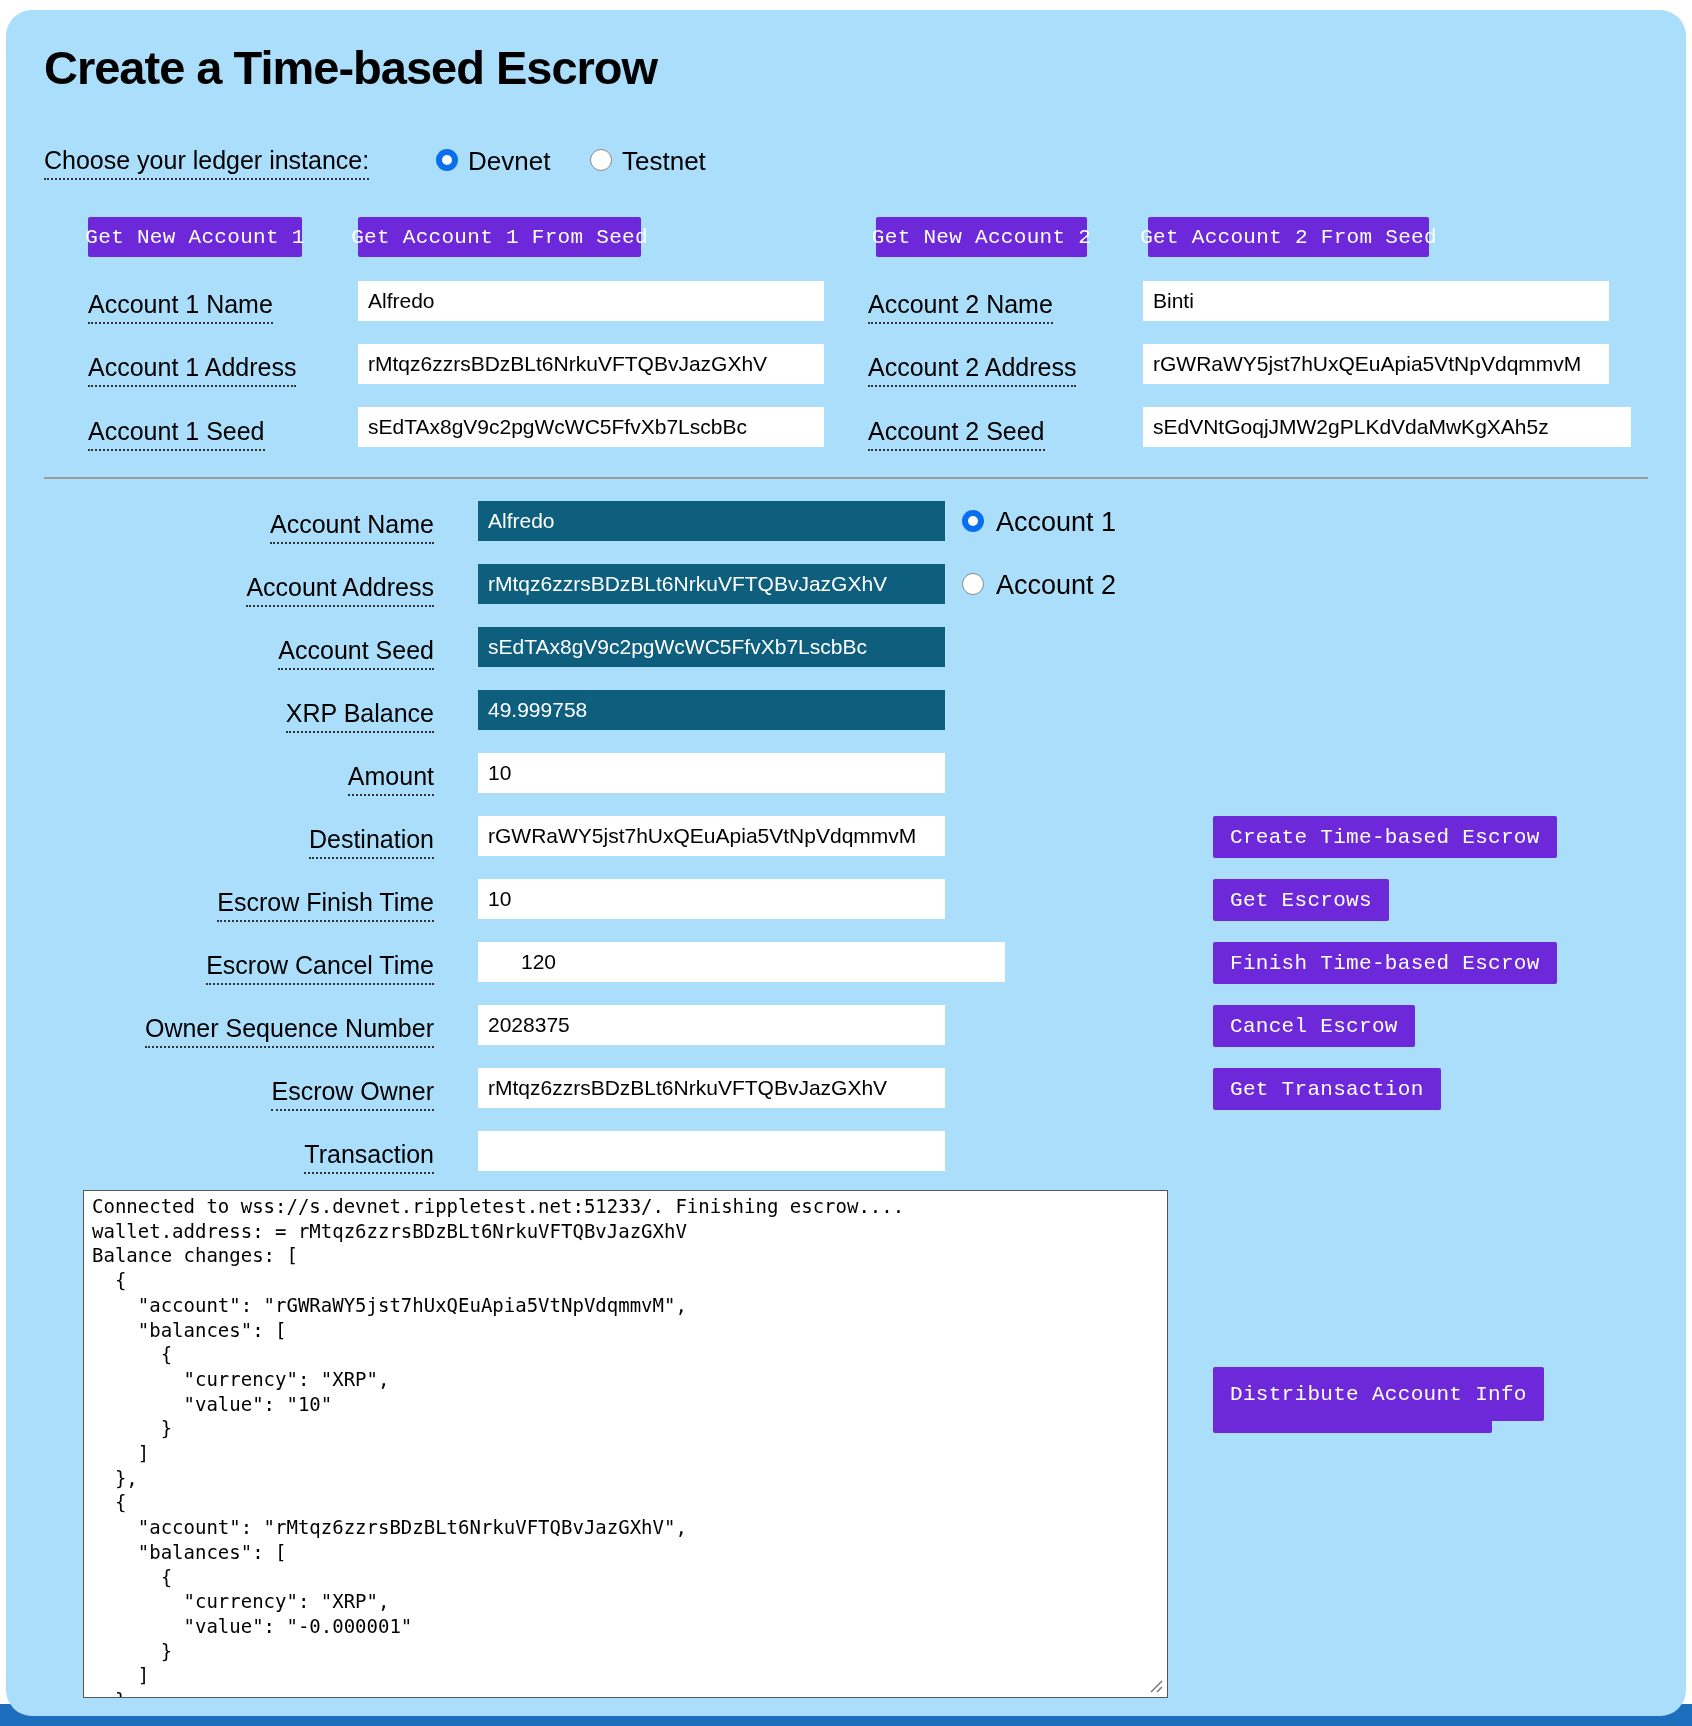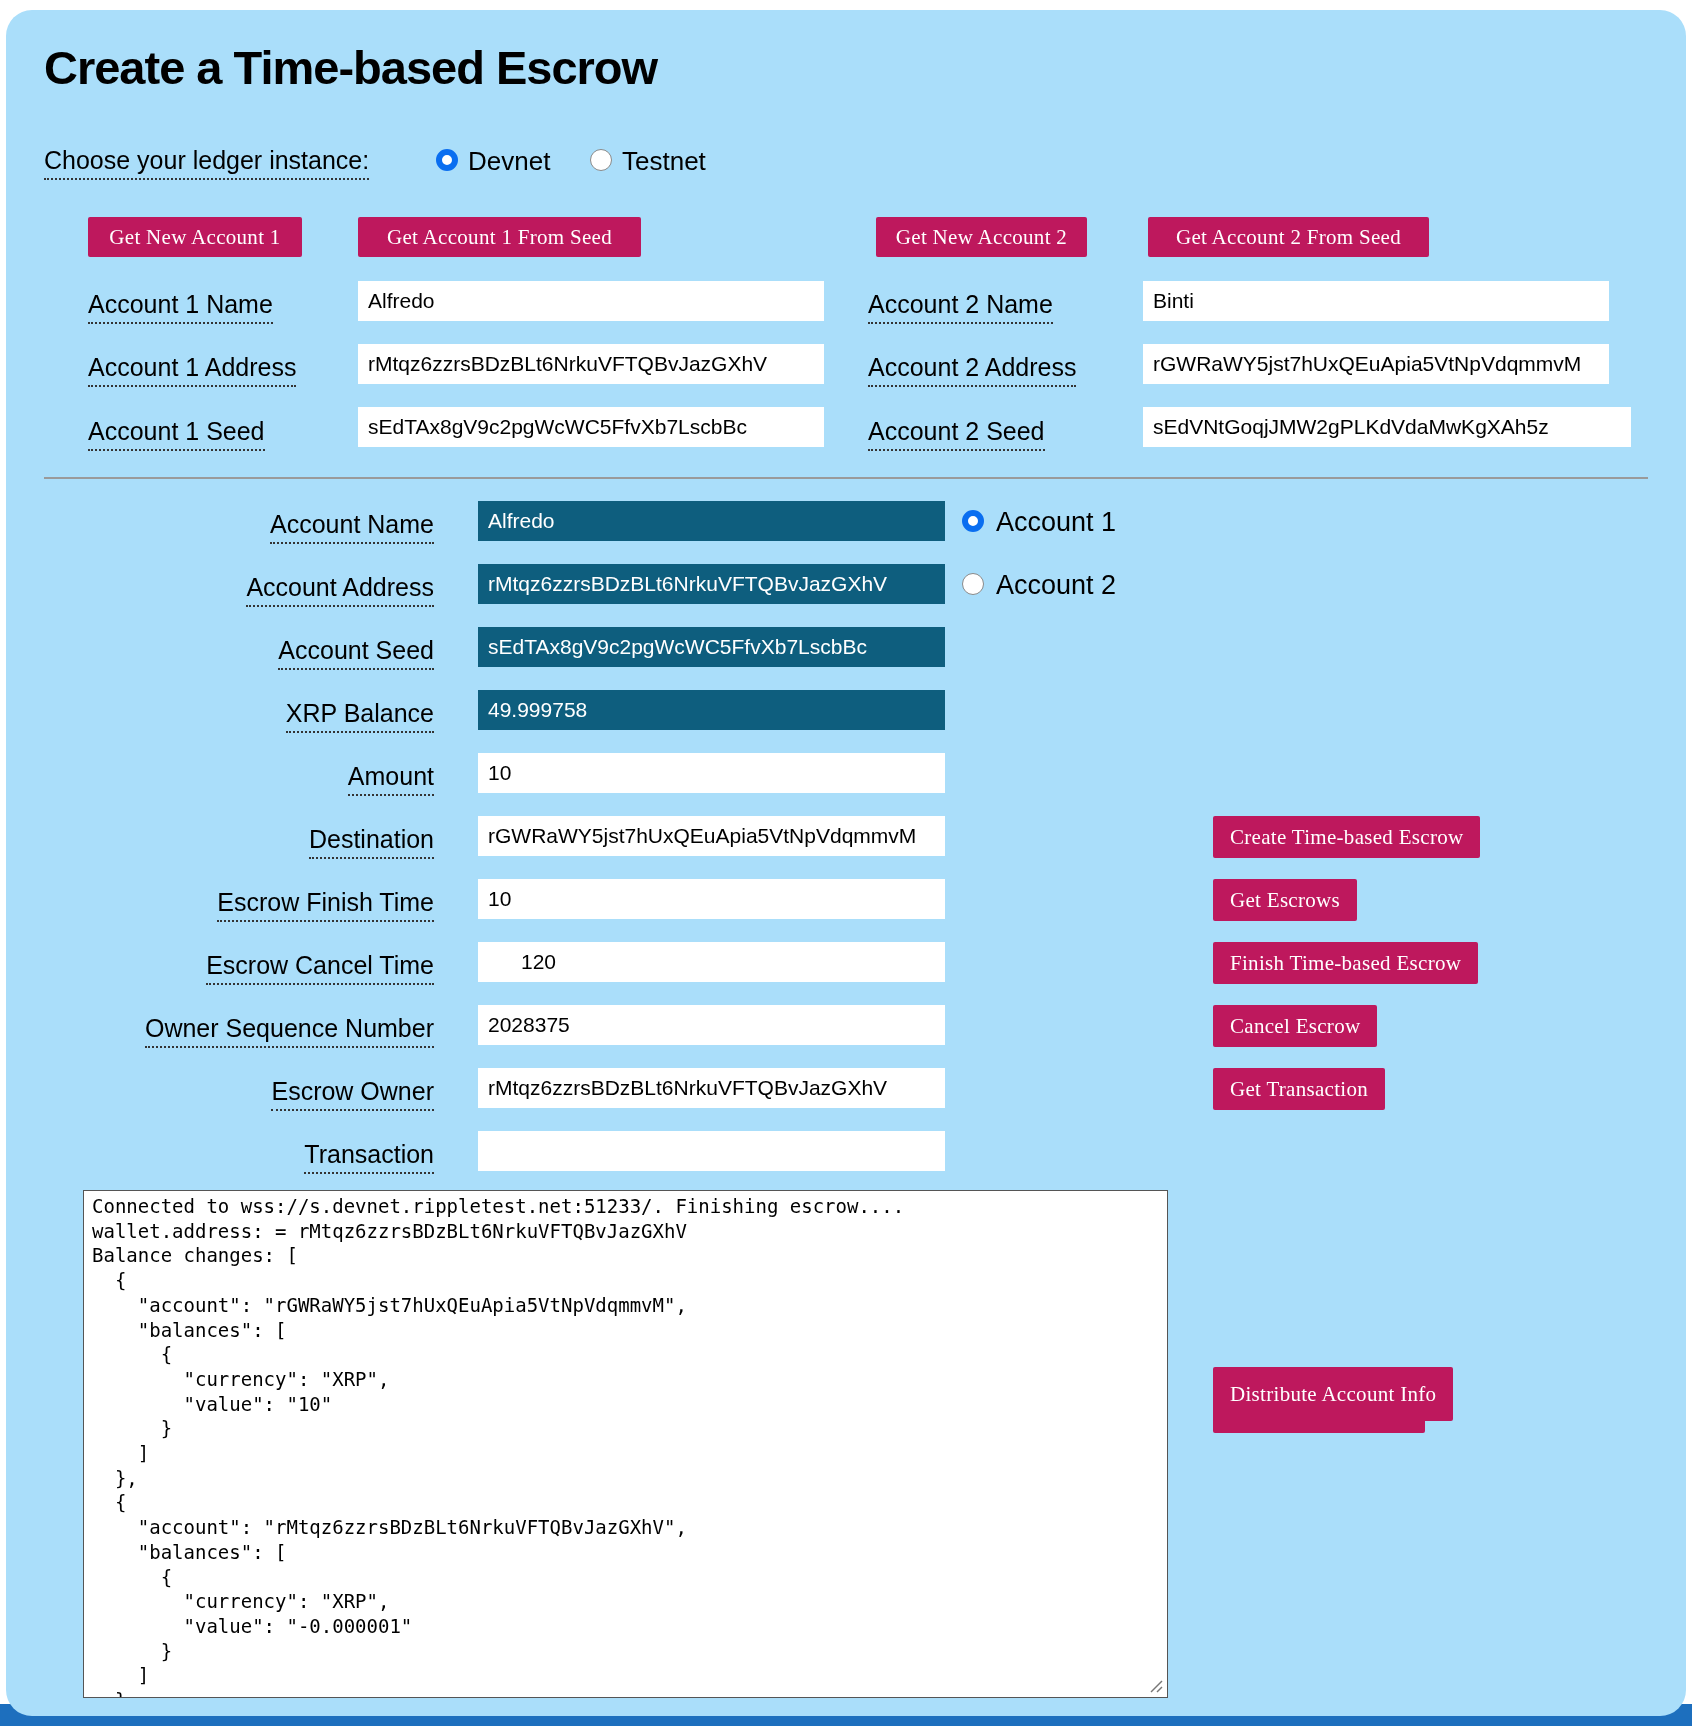--- a/index.html
+++ b/index.html
@@ -24,22 +24,22 @@
     font-size: 47px; font-weight: bold; letter-spacing: -1px; color: #000;
   }
   .lbl { font-size: 25px; color: #000; white-space: nowrap; }
   .lbl .u, .mlbl .u { border-bottom: 2px dotted #333; padding-bottom: 4px; }
   .mlbl {
     position: absolute; left: 44px; width: 390px; text-align: right;
     font-size: 25px; color: #000; white-space: nowrap;
   }
   .btn {
     position: absolute; display: flex; align-items: center; justify-content: center;
-    background: #be185d; color: #ffffff; border: none; cursor: pointer;
-    font-family: Liberation Serif, serif;
+    background: #6d28d9; color: #ffffff; border: none; cursor: pointer;
+    font-family: Liberation Mono, monospace;
     font-size: 21px; font-weight: 500; letter-spacing: 0.3px;
     height: 40px; padding: 0 17px; border-radius: 2px; white-space: nowrap;
   }
   .btn.tall { height: 42px; }
   .input {
     position: absolute; height: 40px; border: none; background: #ffffff;
     font-family: "Liberation Sans", sans-serif; font-size: 21px; color: #000;
     padding: 0 10px; outline: none;
   }
   .input.ro { background: #0e5e7e; color: #ffffff; }
@@ -109,21 +109,21 @@
 <span class="radio" style="left:962px;top:573px"></span>
 <span class="radio-label" style="left:996px;top:570px;font-size:27px">Account 2</span>
 
 <div class="mlbl" style="top:762px"><span class="u">Amount</span></div>
 <input class="input" style="left: 478px; top: 753px; width: 467px;" value="10">
 <div class="mlbl" style="top:825px"><span class="u">Destination</span></div>
 <input class="input" style="left: 478px; top: 816px; width: 467px;" value="rGWRaWY5jst7hUxQEuApia5VtNpVdqmmvM">
 <div class="mlbl" style="top:888px"><span class="u">Escrow Finish Time</span></div>
 <input class="input" style="left: 478px; top: 879px; width: 467px;" value="10">
 <div class="mlbl" style="top:951px"><span class="u">Escrow Cancel Time</span></div>
-<input class="input" style="left: 478px; top: 942px; width: 467px; padding-left: 43px;" value="120">
+<input class="input" style="left: 478px; top: 942px; width: 527px; padding-left: 43px;" value="120">
 <div class="mlbl" style="top:1014px"><span class="u">Owner Sequence Number</span></div>
 <input class="input" style="left: 478px; top: 1005px; width: 467px;" value="2028375">
 <div class="mlbl" style="top:1077px"><span class="u">Escrow Owner</span></div>
 <input class="input" style="left: 478px; top: 1068px; width: 467px;" value="rMtqz6zzrsBDzBLt6NrkuVFTQBvJazGXhV">
 <div class="mlbl" style="top:1140px"><span class="u">Transaction</span></div>
 <input class="input" style="left: 478px; top: 1131px; width: 467px;" value="">
 
 <button class="btn tall" style="left:1213px;top:816px">Create Time-based Escrow</button>
 <button class="btn tall" style="left:1213px;top:879px">Get Escrows</button>
 <button class="btn tall" style="left:1213px;top:942px">Finish Time-based Escrow</button>

